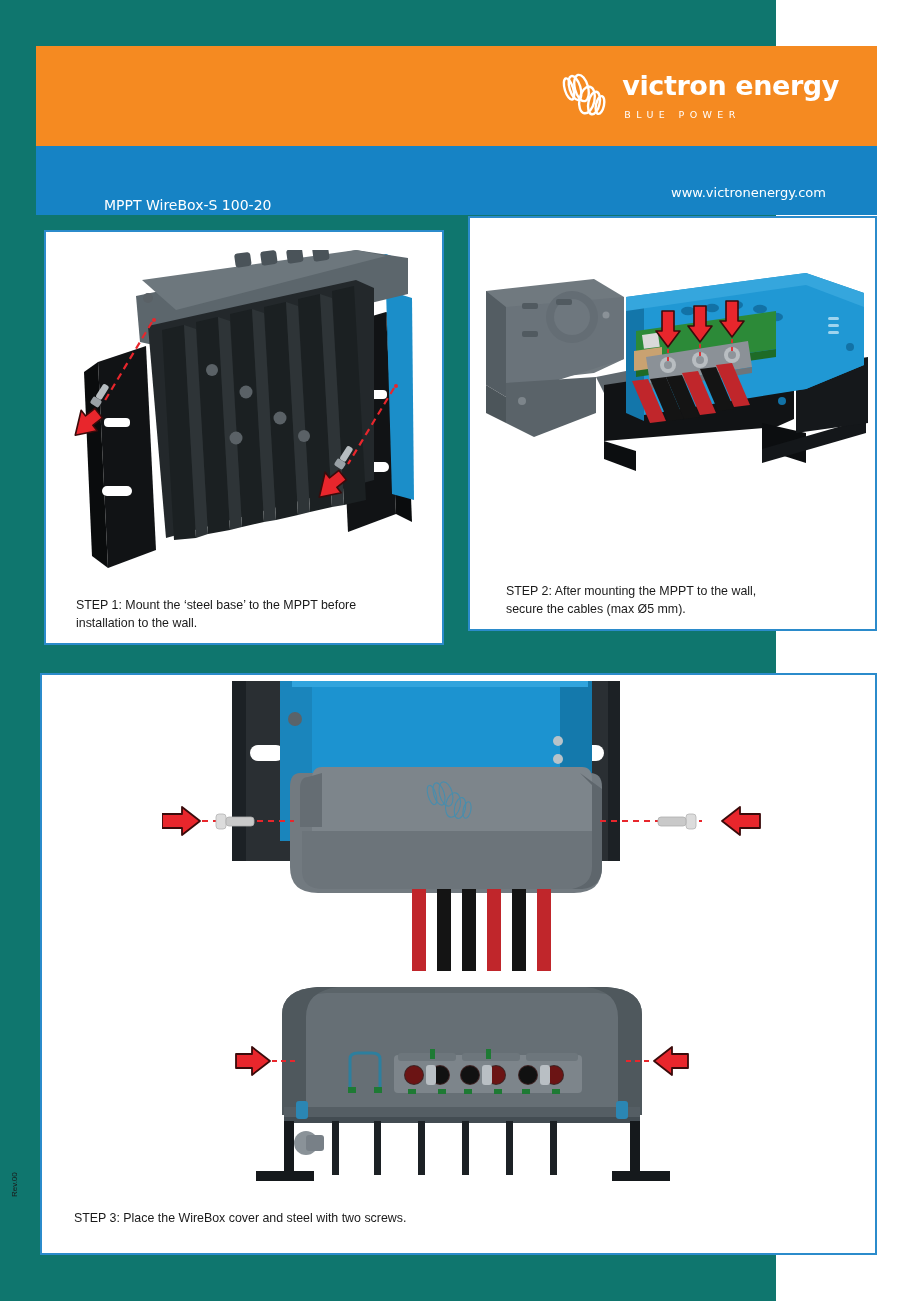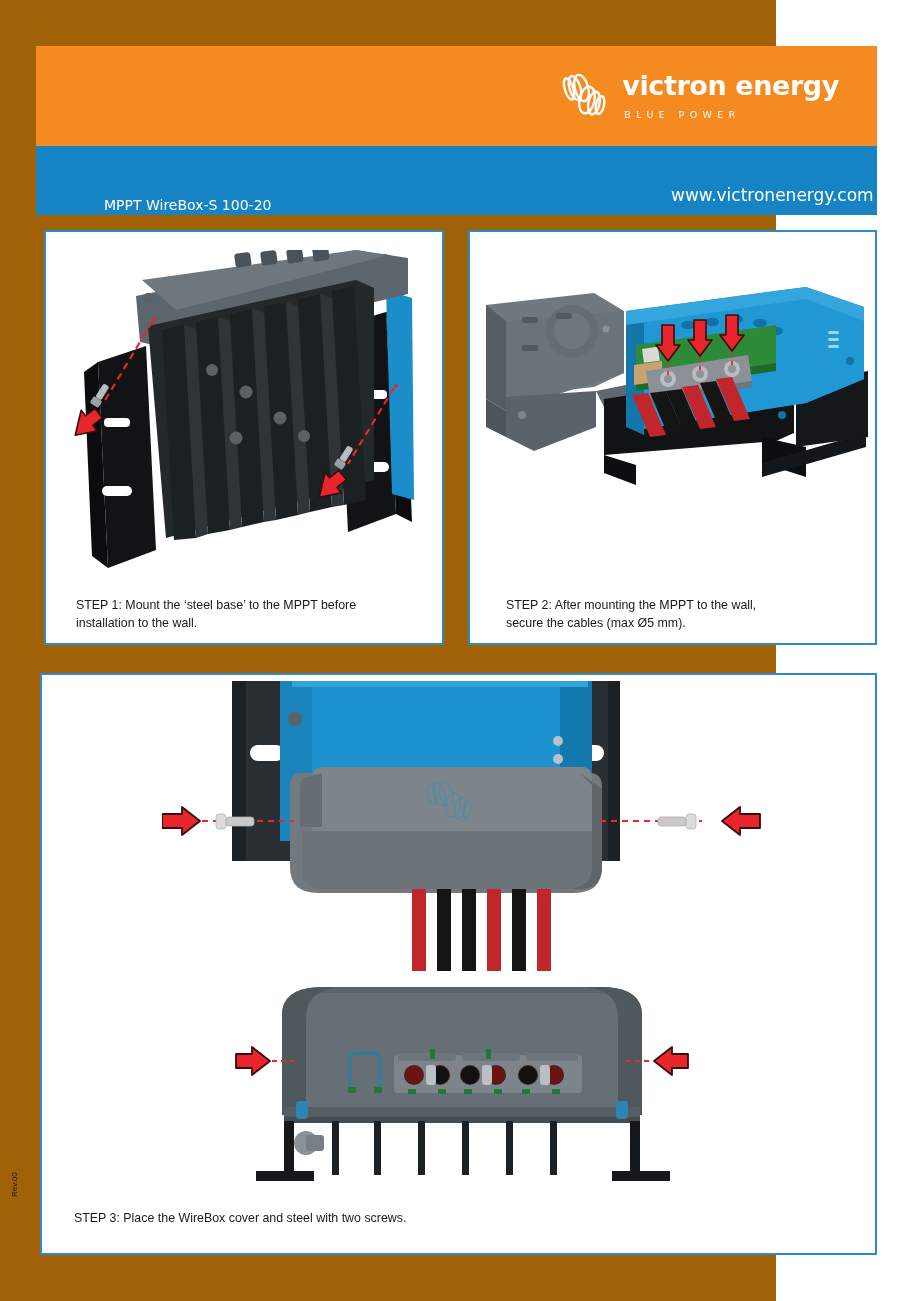--- a/index.html
+++ b/index.html
@@ -11,21 +11,21 @@
     width: 920px;
     height: 1301px;
     position: relative;
     font-family: "Liberation Sans", sans-serif;
     overflow: hidden;
   }
   .page {
     position: absolute;
     left: 0; top: 0;
     width: 776px; height: 1301px;
-    background: #a16207;
+    background: #0f766e;
   }
 
   
   .header-orange {
     position: absolute;
     left: 36px; top: 46px;
     width: 841px; height: 100px;
     background: #f58a21;
   }
   .header-blue {
@@ -76,33 +76,33 @@
     position: absolute;
     left: 104px; top: 197px;
     color: #ffffff;
     font-size: 14px;
     font-family: "DejaVu Sans", sans-serif;
   }
   .guide-url {
     position: absolute;
     left: 671px; top: 185px;
     color: #ffffff;
-    font-size: 17px;
+    font-size: 13px;
     font-family: "DejaVu Sans", sans-serif;
   }
 
   
   .panel {
     position: absolute;
     border: 2px solid #2b8bcb;
     background: #ffffff;
     box-sizing: border-box;
   }
   #panel-step1 { left: 44px;  top: 230px; width: 400px;  height: 415px; padding-left: 33px; }
-  #panel-step2 { left: 468px; top: 230px; width: 409px;  height: 415px; }
+  #panel-step2 { left: 468px; top: 216px; width: 409px;  height: 415px; }
   #panel-step3 { left: 40px;  top: 673px; width: 837px;  height: 582px; }
 
   .caption {
     position: absolute;
     color: #1a1a1a;
     font-size: 12.4px;
     line-height: 1.45;
     font-family: "Liberation Sans", sans-serif;
     white-space: pre-line;
   }

